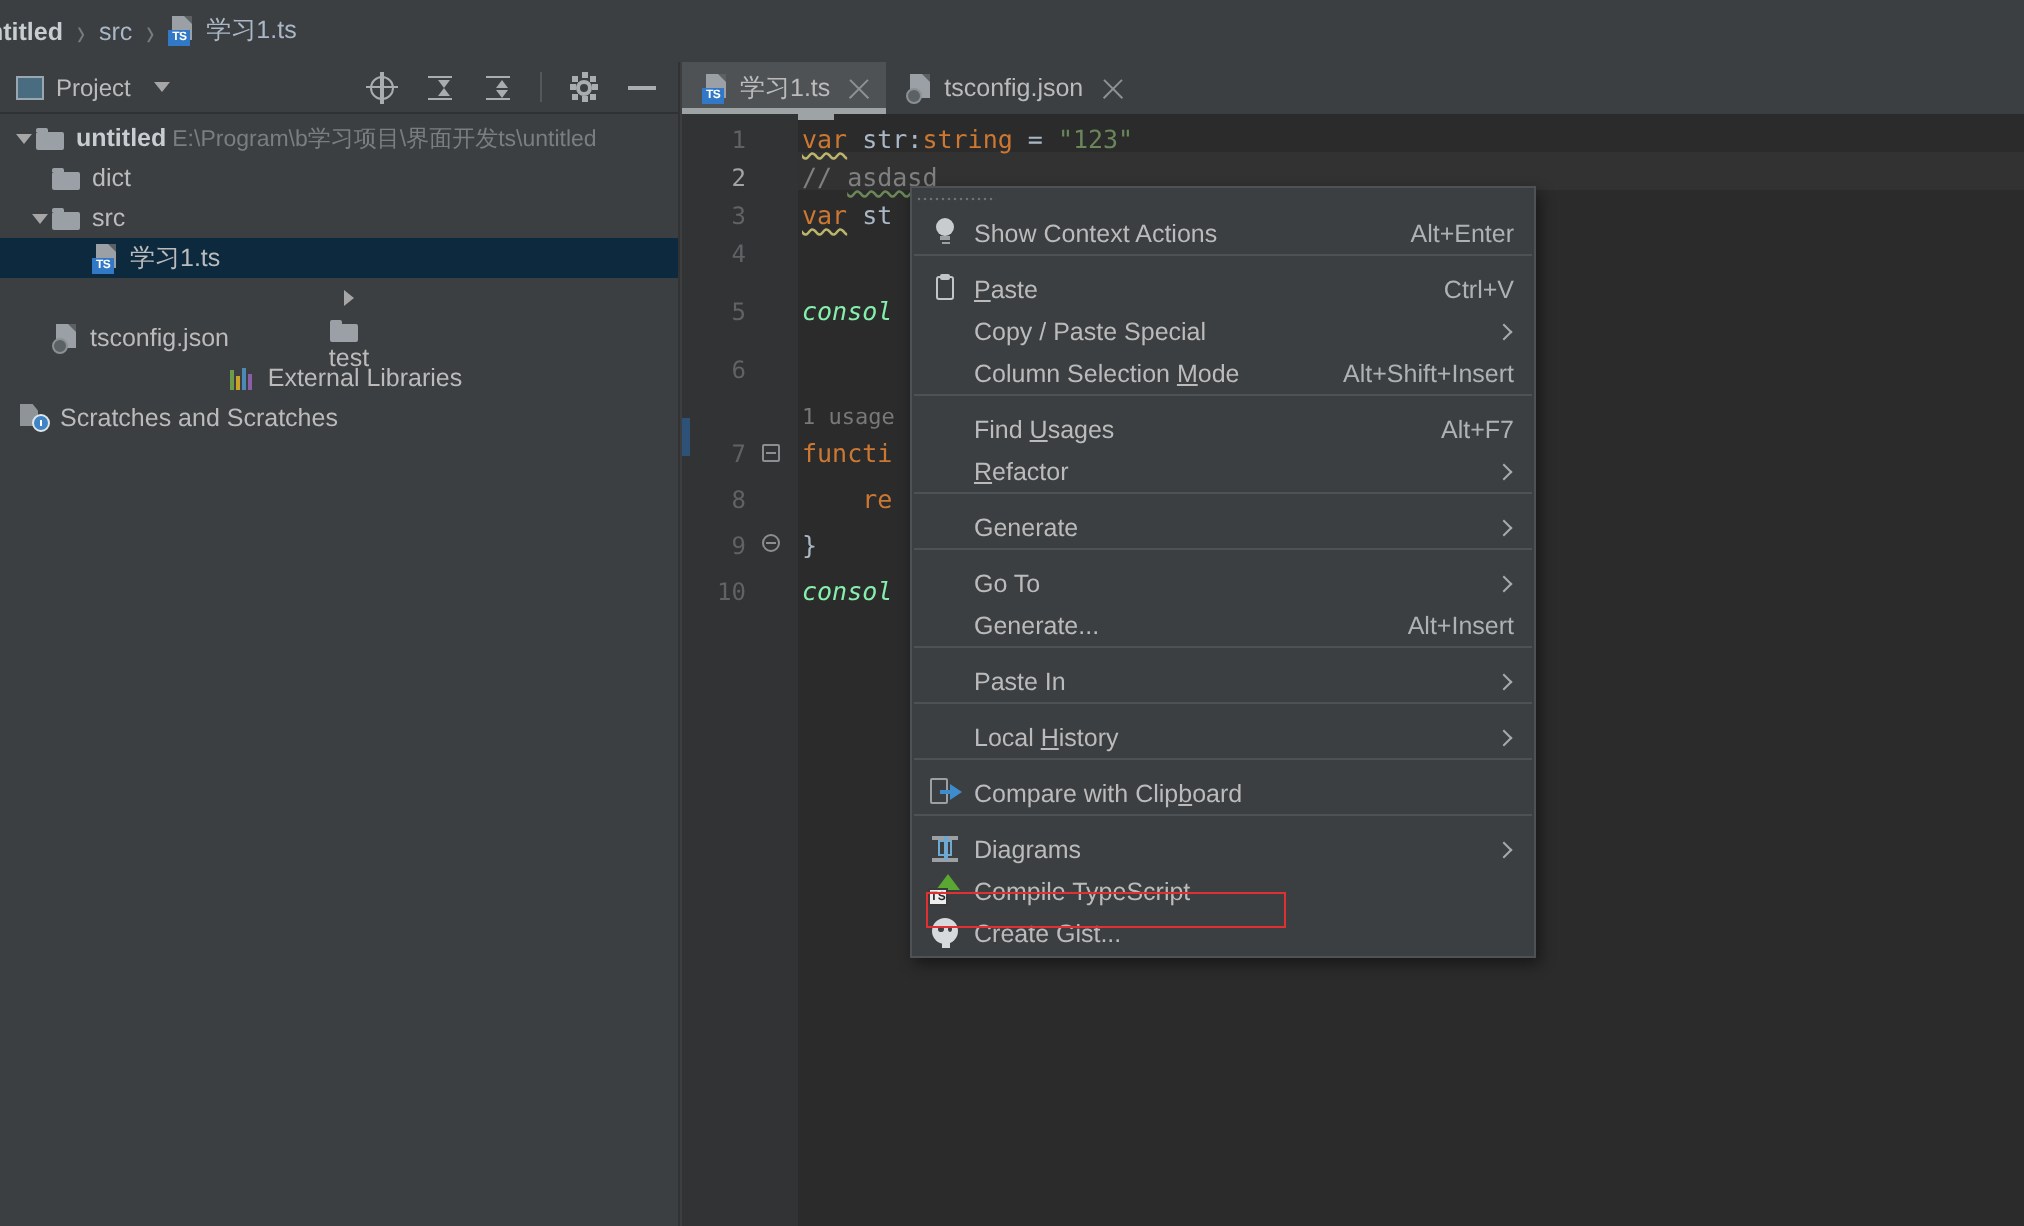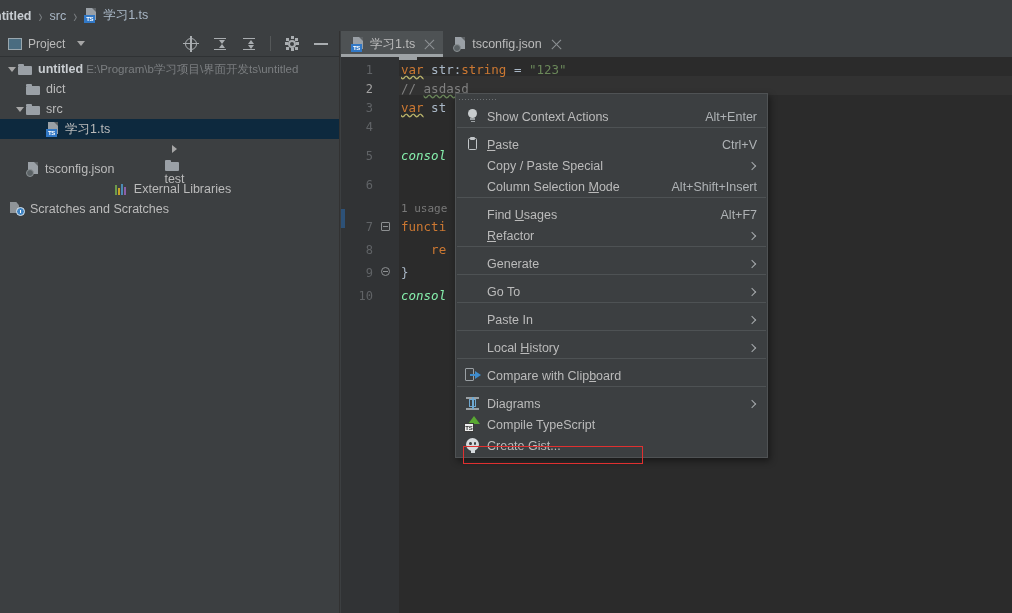--- a/index.html
+++ b/index.html
@@ -826,20 +826,25 @@
     <span class="mi-arrow"></span>
   </div>
   <div class="msep"></div>
 
   <div class="mi">
     <span class="mi-icon"></span>
     <span class="mi-label">Go To</span>
     <span class="mi-arrow"></span>
   </div>
 
+  <div class="mi">
+    <span class="mi-icon"></span>
+    <span class="mi-label">Generate...</span>
+    <span class="mi-right">Alt+Insert</span>
+  </div>
   <div class="msep"></div>
 
   <div class="mi">
     <span class="mi-icon"></span>
     <span class="mi-label">Paste In</span>
     <span class="mi-arrow"></span>
   </div>
   <div class="msep"></div>
 
   <div class="mi">

